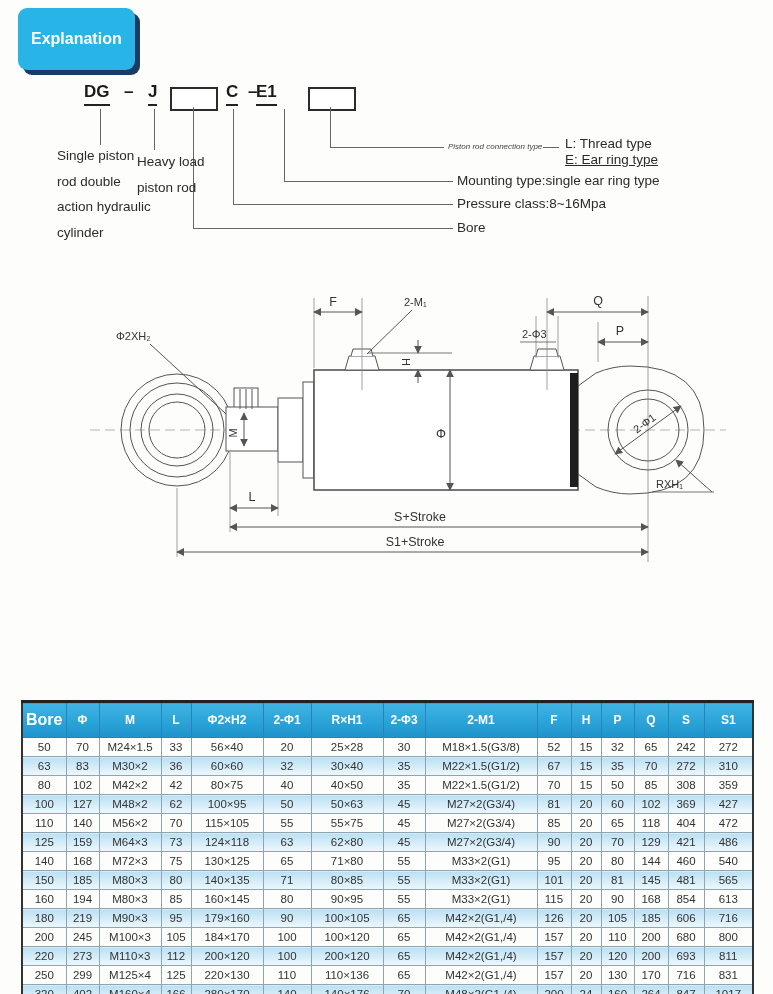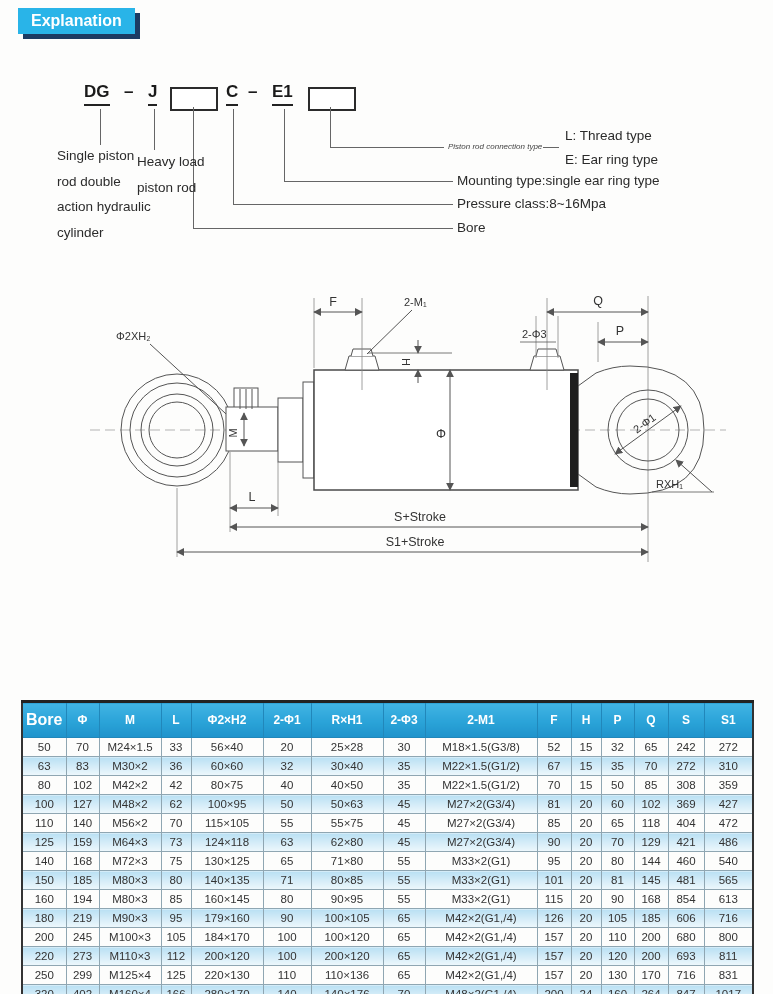--- a/index.html
+++ b/index.html
@@ -1,21 +1,21 @@
 <!DOCTYPE html>
 <html><head>
 <meta charset="utf-8">
 <style>
   html,body{margin:0;padding:0;background:#e8e8e8;}
   .page{position:relative;width:773px;height:994px;background:#fdfdfc;overflow:hidden;
         font-family:"Liberation Sans", sans-serif;color:#2b2b2b;}
 
   
   .badge{position:absolute;left:18px;top:8px;background:#29b4e8;color:#fff;
-         font-size:16px;font-weight:600;padding:4px 13px;box-shadow:5px 5px 0 #1c3b63;}
+         font-size:16px;font-weight:600;padding:22px 13px;box-shadow:5px 5px 0 #1c3b63;border-radius:9px;}
 
   
   .code-part{position:absolute;top:82px;font-size:17px;font-weight:bold;color:#1a1a1a;}
   .code-underline{border-bottom:2px solid #222;padding-bottom:2px;}
   .code-box{position:absolute;top:87px;width:44px;height:20px;border:2px solid #2b2b2b;background:#fff;}
   .vline{position:absolute;width:1px;background:#666;}
   .hline{position:absolute;height:1px;background:#666;}
 
   .lbl{position:absolute;font-size:13.5px;color:#2b2b2b;white-space:nowrap;}
   .lbl-small{position:absolute;font-size:8px;color:#444;white-space:nowrap;}
@@ -46,21 +46,21 @@
 <div class="page">
 
   <div class="badge">Explanation</div>
 
   <span class="code-part code-underline" style="left:84px;">DG</span>
   <span class="code-part" style="left:124px;">–</span>
   <span class="code-part code-underline" style="left:148px;">J</span>
   <span class="code-box" style="left:170px;"></span>
   <span class="code-part code-underline" style="left:226px;">C</span>
   <span class="code-part" style="left:248px;">–</span>
-  <span class="code-part code-underline" style="left:272px;">E1</span>
+  <span class="code-part code-underline" style="left:256px;">E1</span>
   <span class="code-box" style="left:308px;"></span>
 
   <div class="vline" style="left:100px;top:109px;height:36px;"></div>
   <div class="vline" style="left:154px;top:109px;height:41px;"></div>
   <div class="vline" style="left:193px;top:107px;height:121px;"></div>
   <div class="hline" style="left:193px;top:228px;width:260px;"></div>
   <div class="vline" style="left:233px;top:109px;height:95px;"></div>
   <div class="hline" style="left:233px;top:204px;width:220px;"></div>
   <div class="vline" style="left:284px;top:109px;height:72px;"></div>
   <div class="hline" style="left:284px;top:181px;width:169px;"></div>
@@ -72,22 +72,22 @@
     <div>Single piston</div>
     <div>rod double</div>
     <div>action hydraulic</div>
     <div>cylinder</div>
   </div>
   <div class="lbl multiline" style="left:137px;top:149px;">
     <div>Heavy load</div>
     <div>piston rod</div>
   </div>
   <div class="lbl-small" style="left:448px;top:142px;font-style:italic;">Piston rod connection type</div>
-  <div class="lbl" style="left:565px;top:128px;">L: Thread type</div>
-  <div class="lbl" style="left:565px;top:152px;">E: Ear ring type</div>
+  <div class="lbl" style="left:565px;top:136px;">L: Thread type</div>
+  <div class="lbl" style="left:565px;top:152px;text-decoration:underline;">E: Ear ring type</div>
   <div class="lbl" style="left:457px;top:173px;">Mounting type:single ear ring type</div>
   <div class="lbl" style="left:457px;top:196px;">Pressure class:8~16Mpa</div>
   <div class="lbl" style="left:457px;top:220px;">Bore</div>
 
   <svg class="drawing" width="773" height="320" viewBox="0 0 773 320">
     <defs>
       <marker id="ar" viewBox="0 0 10 10" refX="9" refY="5" markerWidth="8" markerHeight="8" orient="auto-start-reverse">
           <path d="M0,0 L10,5 L0,10 z" fill="#555"></path>
         </marker>
     </defs>

